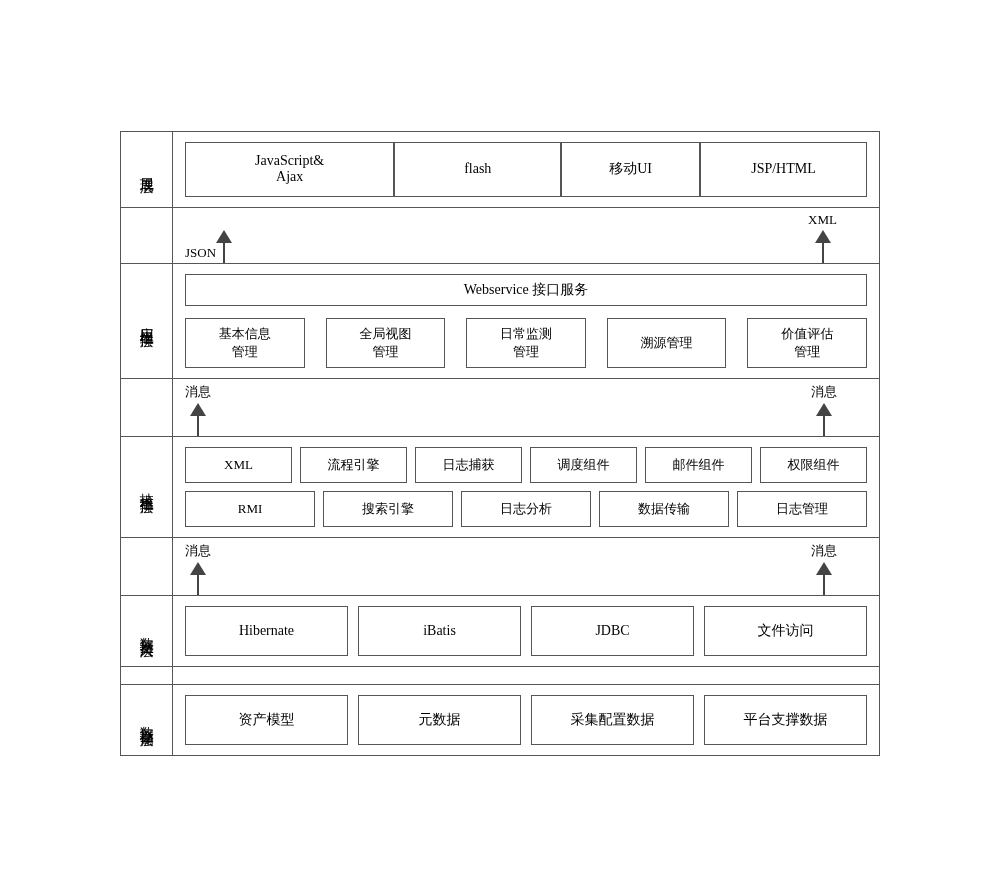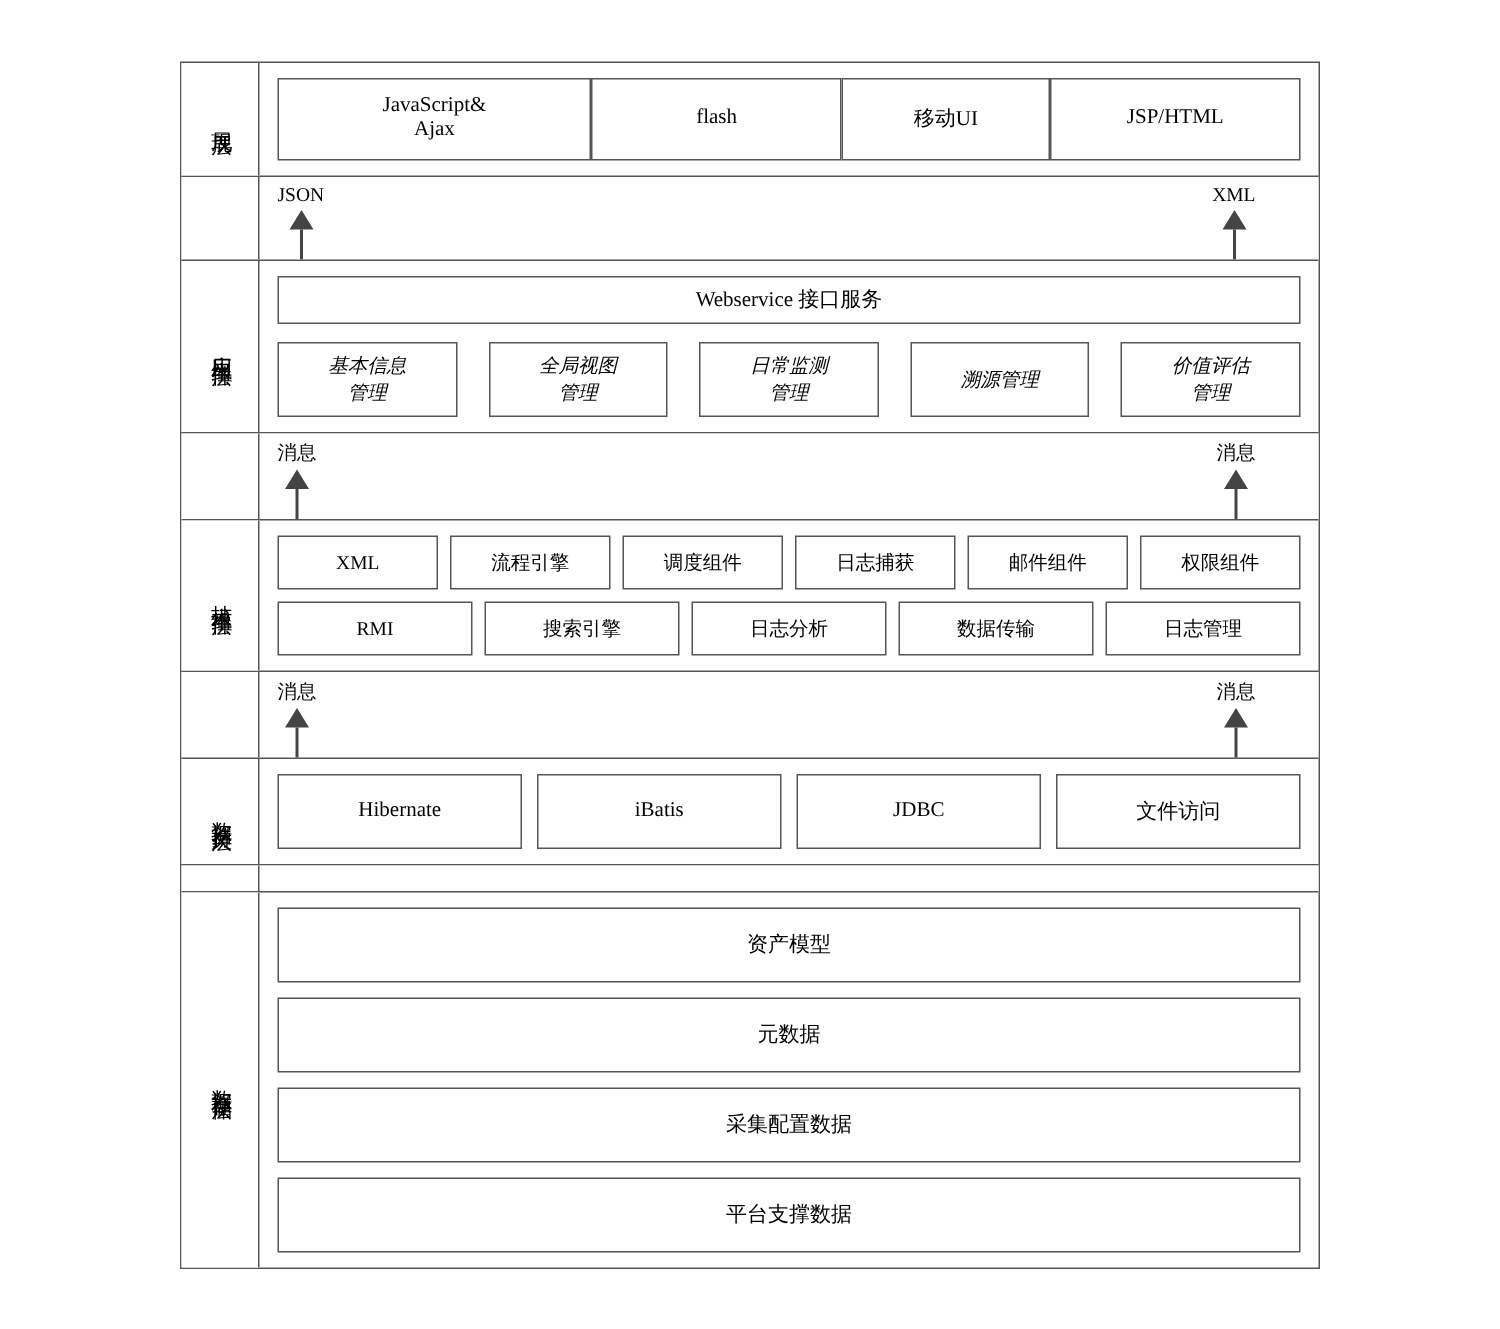--- a/index.html
+++ b/index.html
@@ -67,21 +67,20 @@
     
     .app-webservice {
       border: 1.5px solid #555;
       padding: 6px;
       text-align: center;
       margin-bottom: 4px;
     }
     .app-components {
       display: flex;
       gap: 21px;
-      font-style: italic;
     }
     .app-box {
       border: 1.5px solid #555;
       flex: 1;
       padding: 6px 4px;
       text-align: center;
       min-height: 50px;
       display: flex;
       align-items: center;
       justify-content: center;
@@ -119,21 +118,20 @@
       min-height: 50px;
       display: flex;
       align-items: center;
       justify-content: center;
     }
 
     
     .storage-boxes {
       display: flex;
       gap: 10px;
-      flex-direction: column;
     }
     .storage-box {
       border: 1.5px solid #555;
       flex: 1;
       padding: 10px 8px;
       text-align: center;
       font-size: 14px;
       min-height: 50px;
       display: flex;
       align-items: center;
@@ -153,21 +151,21 @@
         <div class="box" style="flex:1">flash</div>
         <div class="box" style="flex:0.8">移动UI</div>
         <div class="box" style="flex:1">JSP/HTML</div>
       </div>
     </div>
   </div>
 
   <div style="display:flex; border-bottom:1.5px solid #555; background:#fff;">
     <div style="width:52px; min-width:52px; border-right:1.5px solid #555;"></div>
     <div style="flex:1; display:flex; align-items:flex-end; padding:4px 12px 0 12px; gap:0;">
-      <div style="display:flex; flex-direction:column; align-items:center; margin-right: 4px;">
+      <div style="display:flex; flex-direction:row; align-items:flex-end; margin-right: 4px;">
         <span style="font-size:13px; margin-bottom:2px;">JSON</span>
         <div style="display:flex;flex-direction:column;align-items:center;">
           <div style="width:0;height:0;border-left:8px solid transparent;border-right:8px solid transparent;border-bottom:13px solid #444;"></div>
           <div style="width:2px;height:20px;background:#444;"></div>
         </div>
       </div>
       <div style="flex:1;"></div>
       <div style="display:flex; flex-direction:column; align-items:center; margin-right:30px;">
         <span style="font-size:13px; margin-bottom:2px;">XML</span>
         <div style="display:flex;flex-direction:column;align-items:center;">
@@ -212,22 +210,22 @@
       </div>
     </div>
   </div>
 
   <div class="layer-row">
     <div class="layer-label">技术组件层</div>
     <div class="layer-content">
       <div class="tech-row">
         <div class="tech-box">XML</div>
         <div class="tech-box">流程引擎</div>
+        <div class="tech-box">日志捕获</div>
         <div class="tech-box">调度组件</div>
-        <div class="tech-box">日志捕获</div>
         <div class="tech-box">邮件组件</div>
         <div class="tech-box">权限组件</div>
       </div>
       <div class="tech-row">
         <div class="tech-box">RMI</div>
         <div class="tech-box">搜索引擎</div>
         <div class="tech-box">日志分析</div>
         <div class="tech-box">数据传输</div>
         <div class="tech-box">日志管理</div>
       </div>

